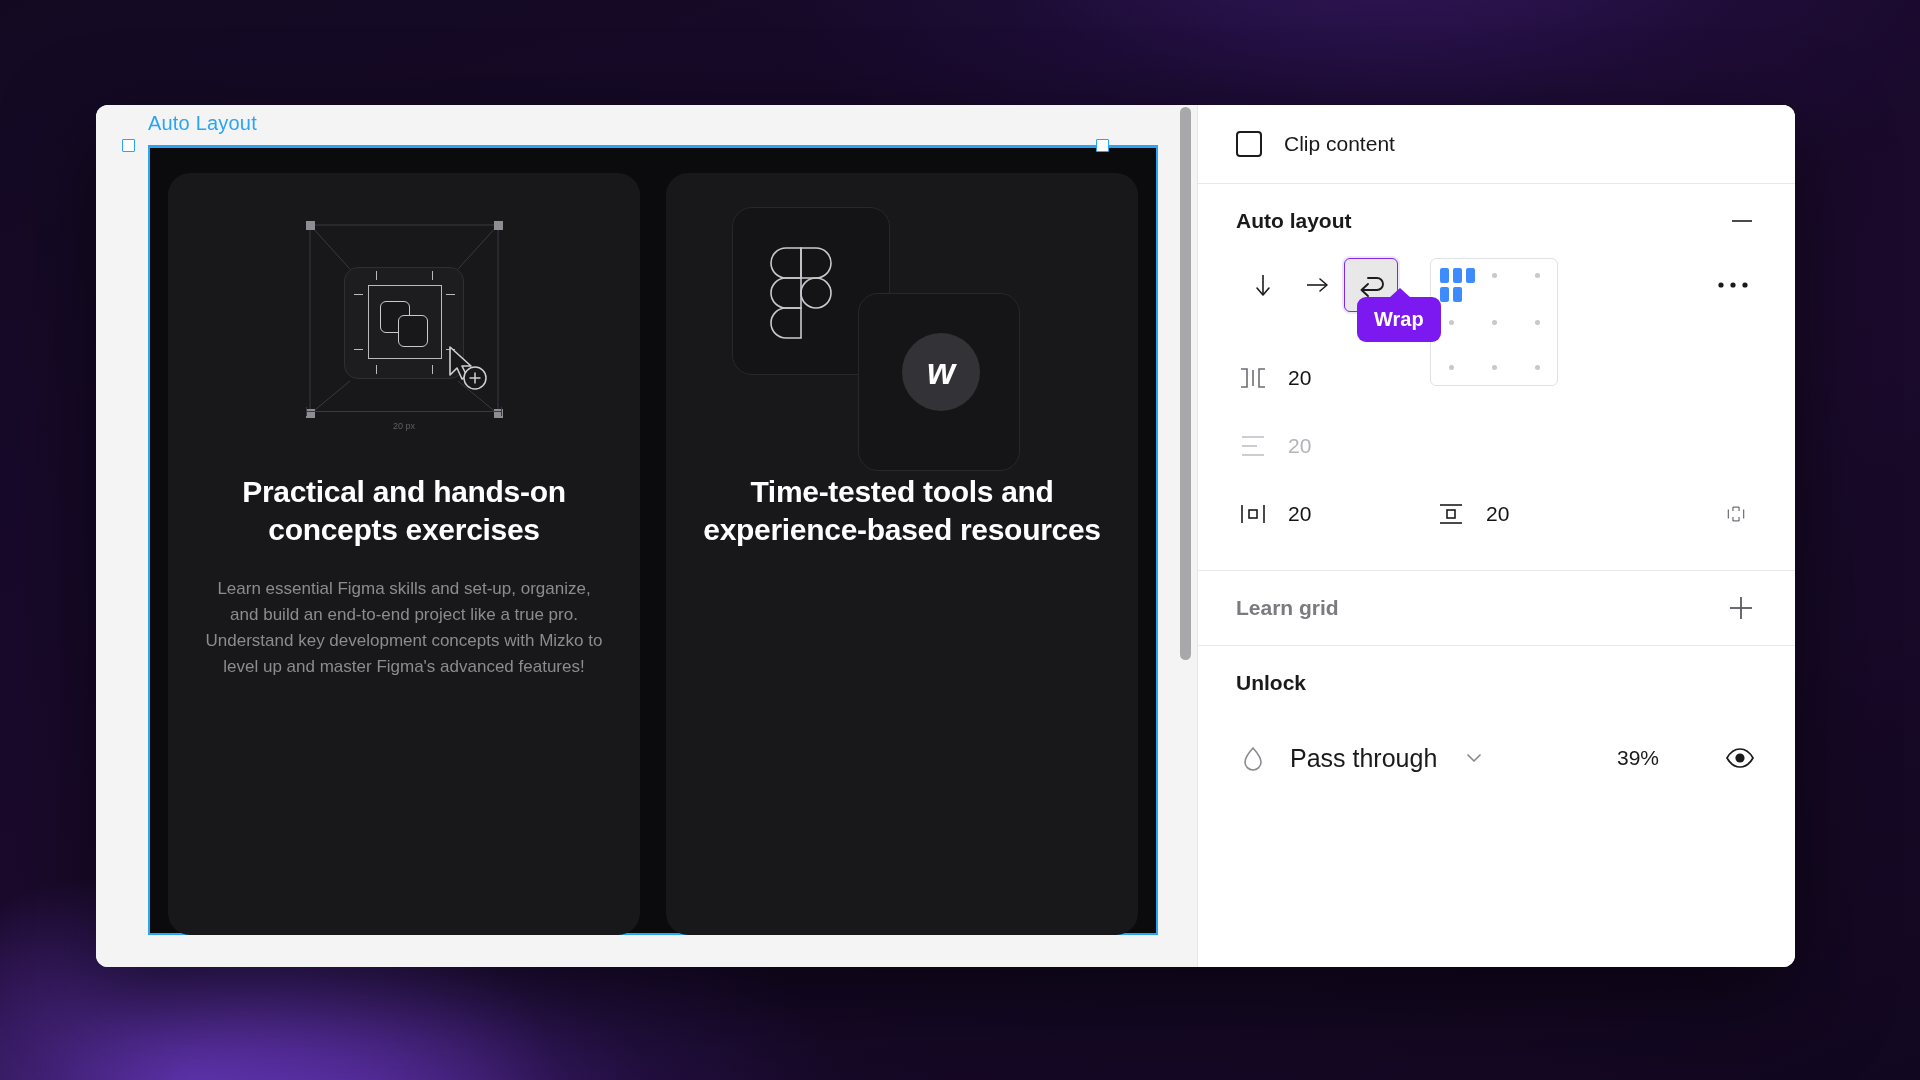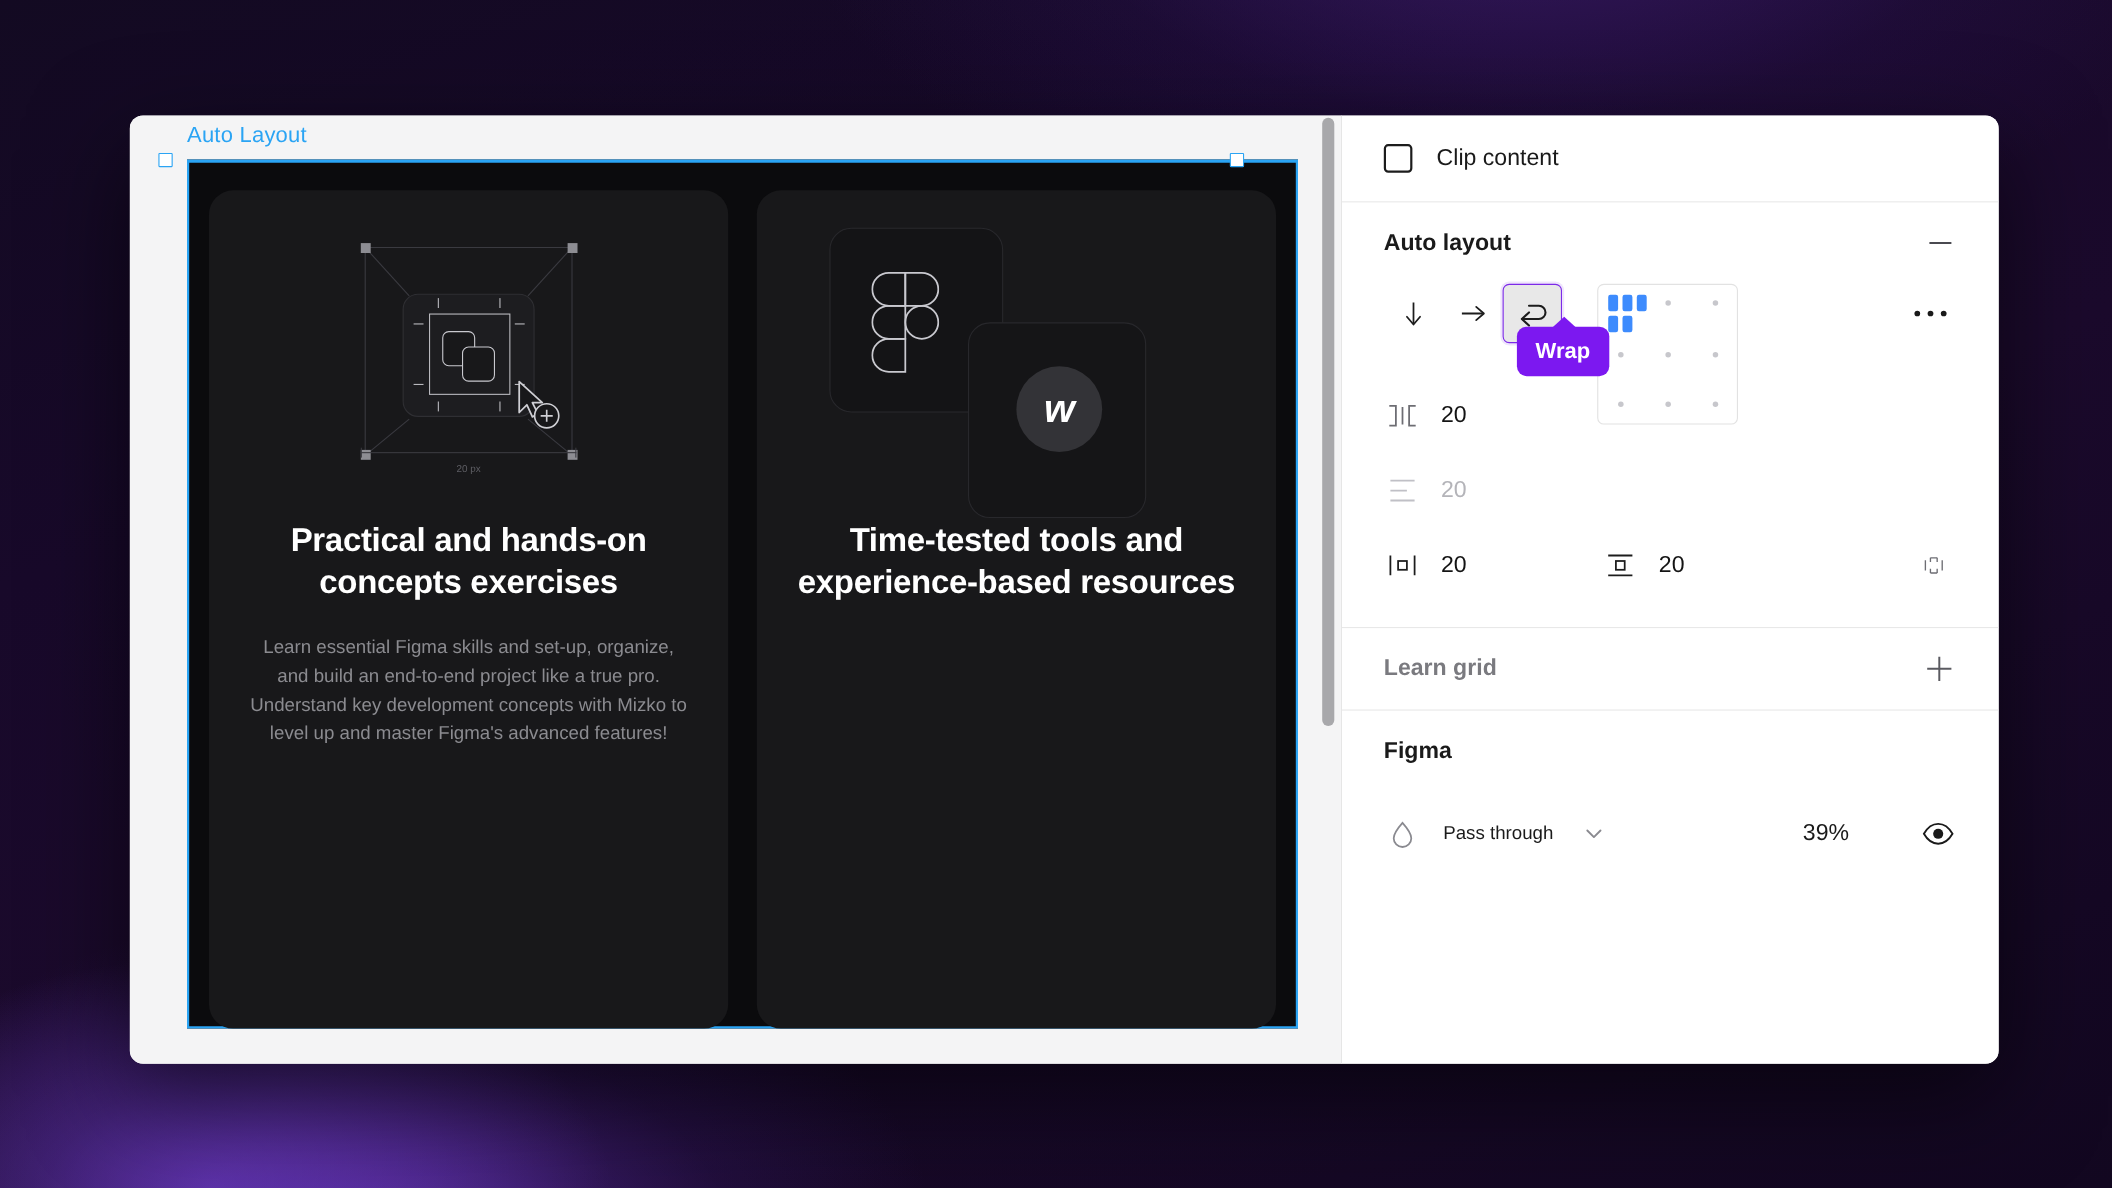--- a/index.html
+++ b/index.html
@@ -24,21 +24,21 @@
   .backdrop::after {
     content:"";
     position:absolute; inset:0;
     background: radial-gradient(ellipse 520px 300px at 10% 100%, rgba(140,80,255,0.45), rgba(0,0,0,0) 70%);
     pointer-events:none;
   }
 
   
   .window {
     position: absolute;
-    left: 118px; top: 105px;
+    left: 96px; top: 105px;
     width: 1699px; height: 862px;
     background: #ffffff;
     border-radius: 12px;
     overflow: hidden;
     box-shadow: 0 30px 90px rgba(0,0,0,0.55);
     display: flex;
   }
 
   
   .canvas {
@@ -321,21 +321,21 @@
     border-right: 11px solid transparent;
     border-bottom: 10px solid #7c18f0;
   }
 
   
   .layer-row {
     display: flex; align-items: center;
     height: 76px;
     gap: 20px;
   }
-  .layer-mode { font-size: 17px; color: #1a1a1a; }
+  .layer-mode { font-size: 25px; color: #1a1a1a; }
   .layer-pct { margin-left: auto; font-size: 21px; color: #1a1a1a; padding-right: 44px; }
   .plus, .minus { color: #6b6b70; display:flex; align-items:center; justify-content:center; }
 </style>
 </head>
 <body>
 
 <div class="backdrop"></div>
 
 <div class="window">
 
@@ -567,21 +567,21 @@
           <svg width="32" height="32" viewBox="0 0 32 32">
             <line x1="16" y1="5" x2="16" y2="27" stroke="#5a5a60" stroke-width="1.8"></line>
             <line x1="5" y1="16" x2="27" y2="16" stroke="#5a5a60" stroke-width="1.8"></line>
           </svg>
         </div>
       </div>
     </div>
 
     <div class="sect" style="border-bottom:none;">
       <div class="sect-head">
-        <div class="sect-title">Figma</div>
+        <div class="sect-title">Unlock</div>
       </div>
       <div class="layer-row">
         <div class="icon-box">
           <svg width="30" height="30" viewBox="0 0 30 30">
             <path d="M15 5 C15 5 7 14 7 19 a8 8 0 0 0 16 0 C23 14 15 5 15 5 Z" fill="none" stroke="#8a8a90" stroke-width="1.6"></path>
           </svg>
         </div>
         <div class="layer-mode">Pass through</div>
         <div class="icon-box">
           <svg width="24" height="24" viewBox="0 0 24 24">

